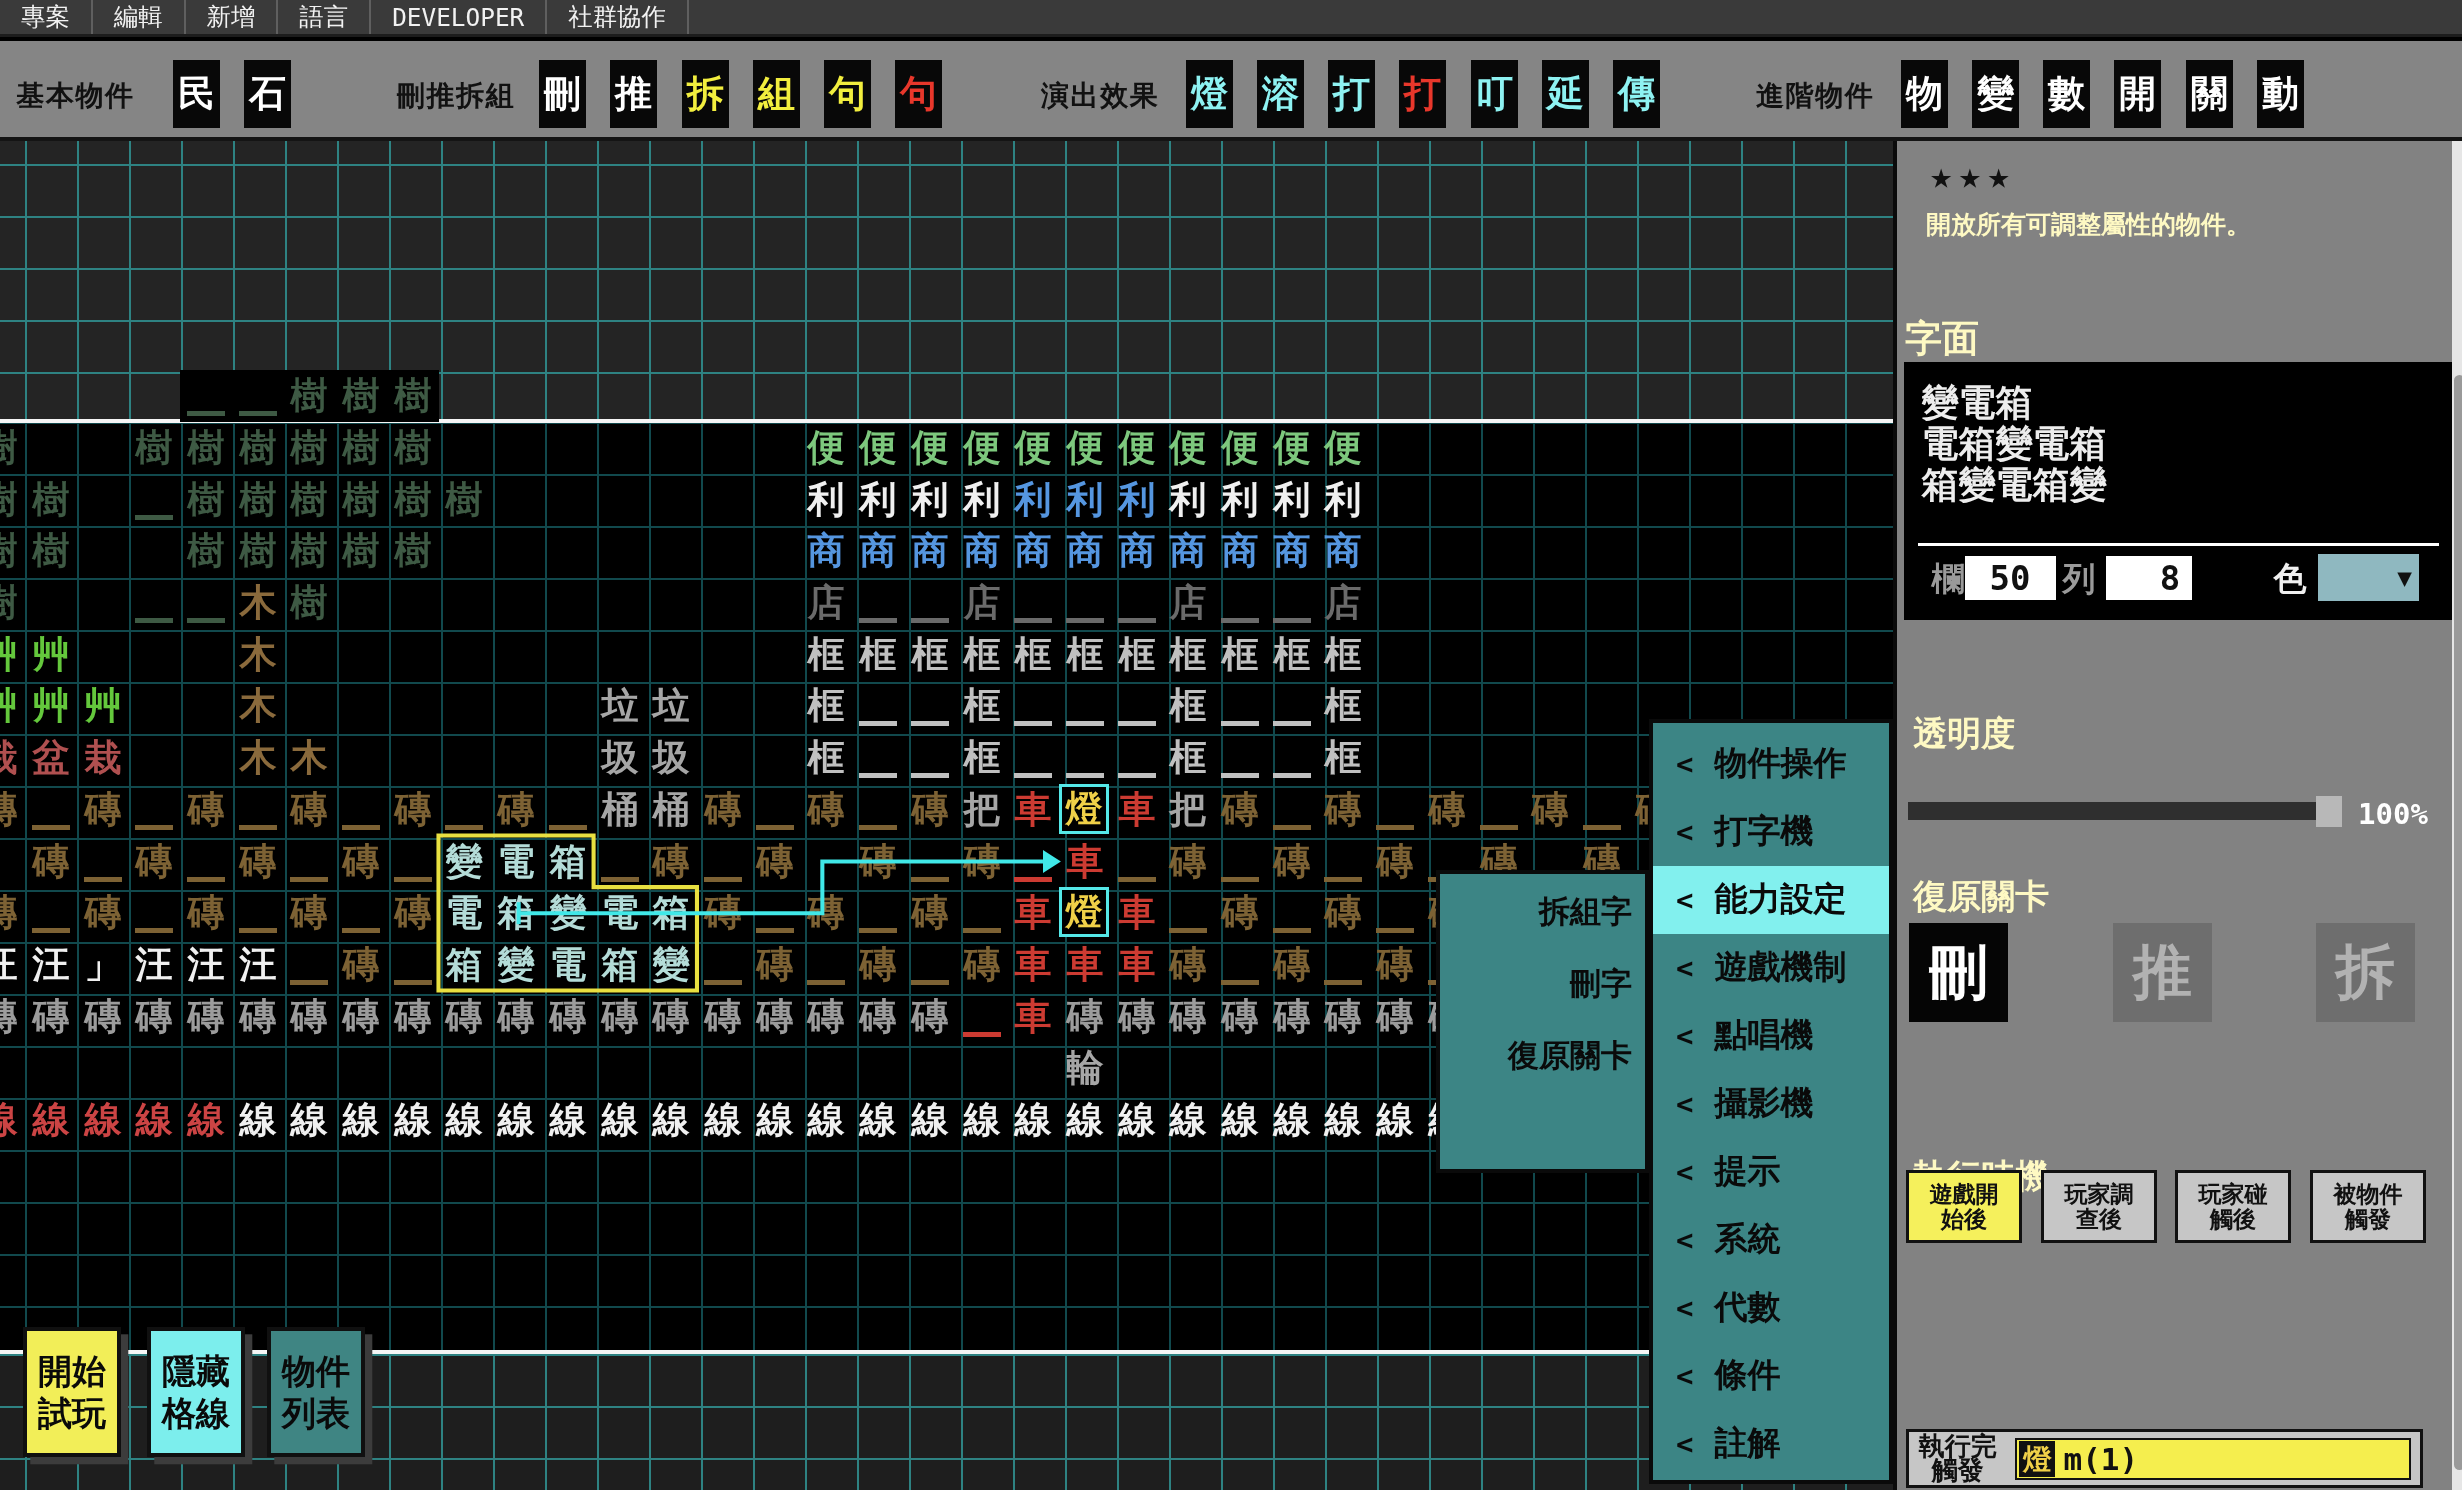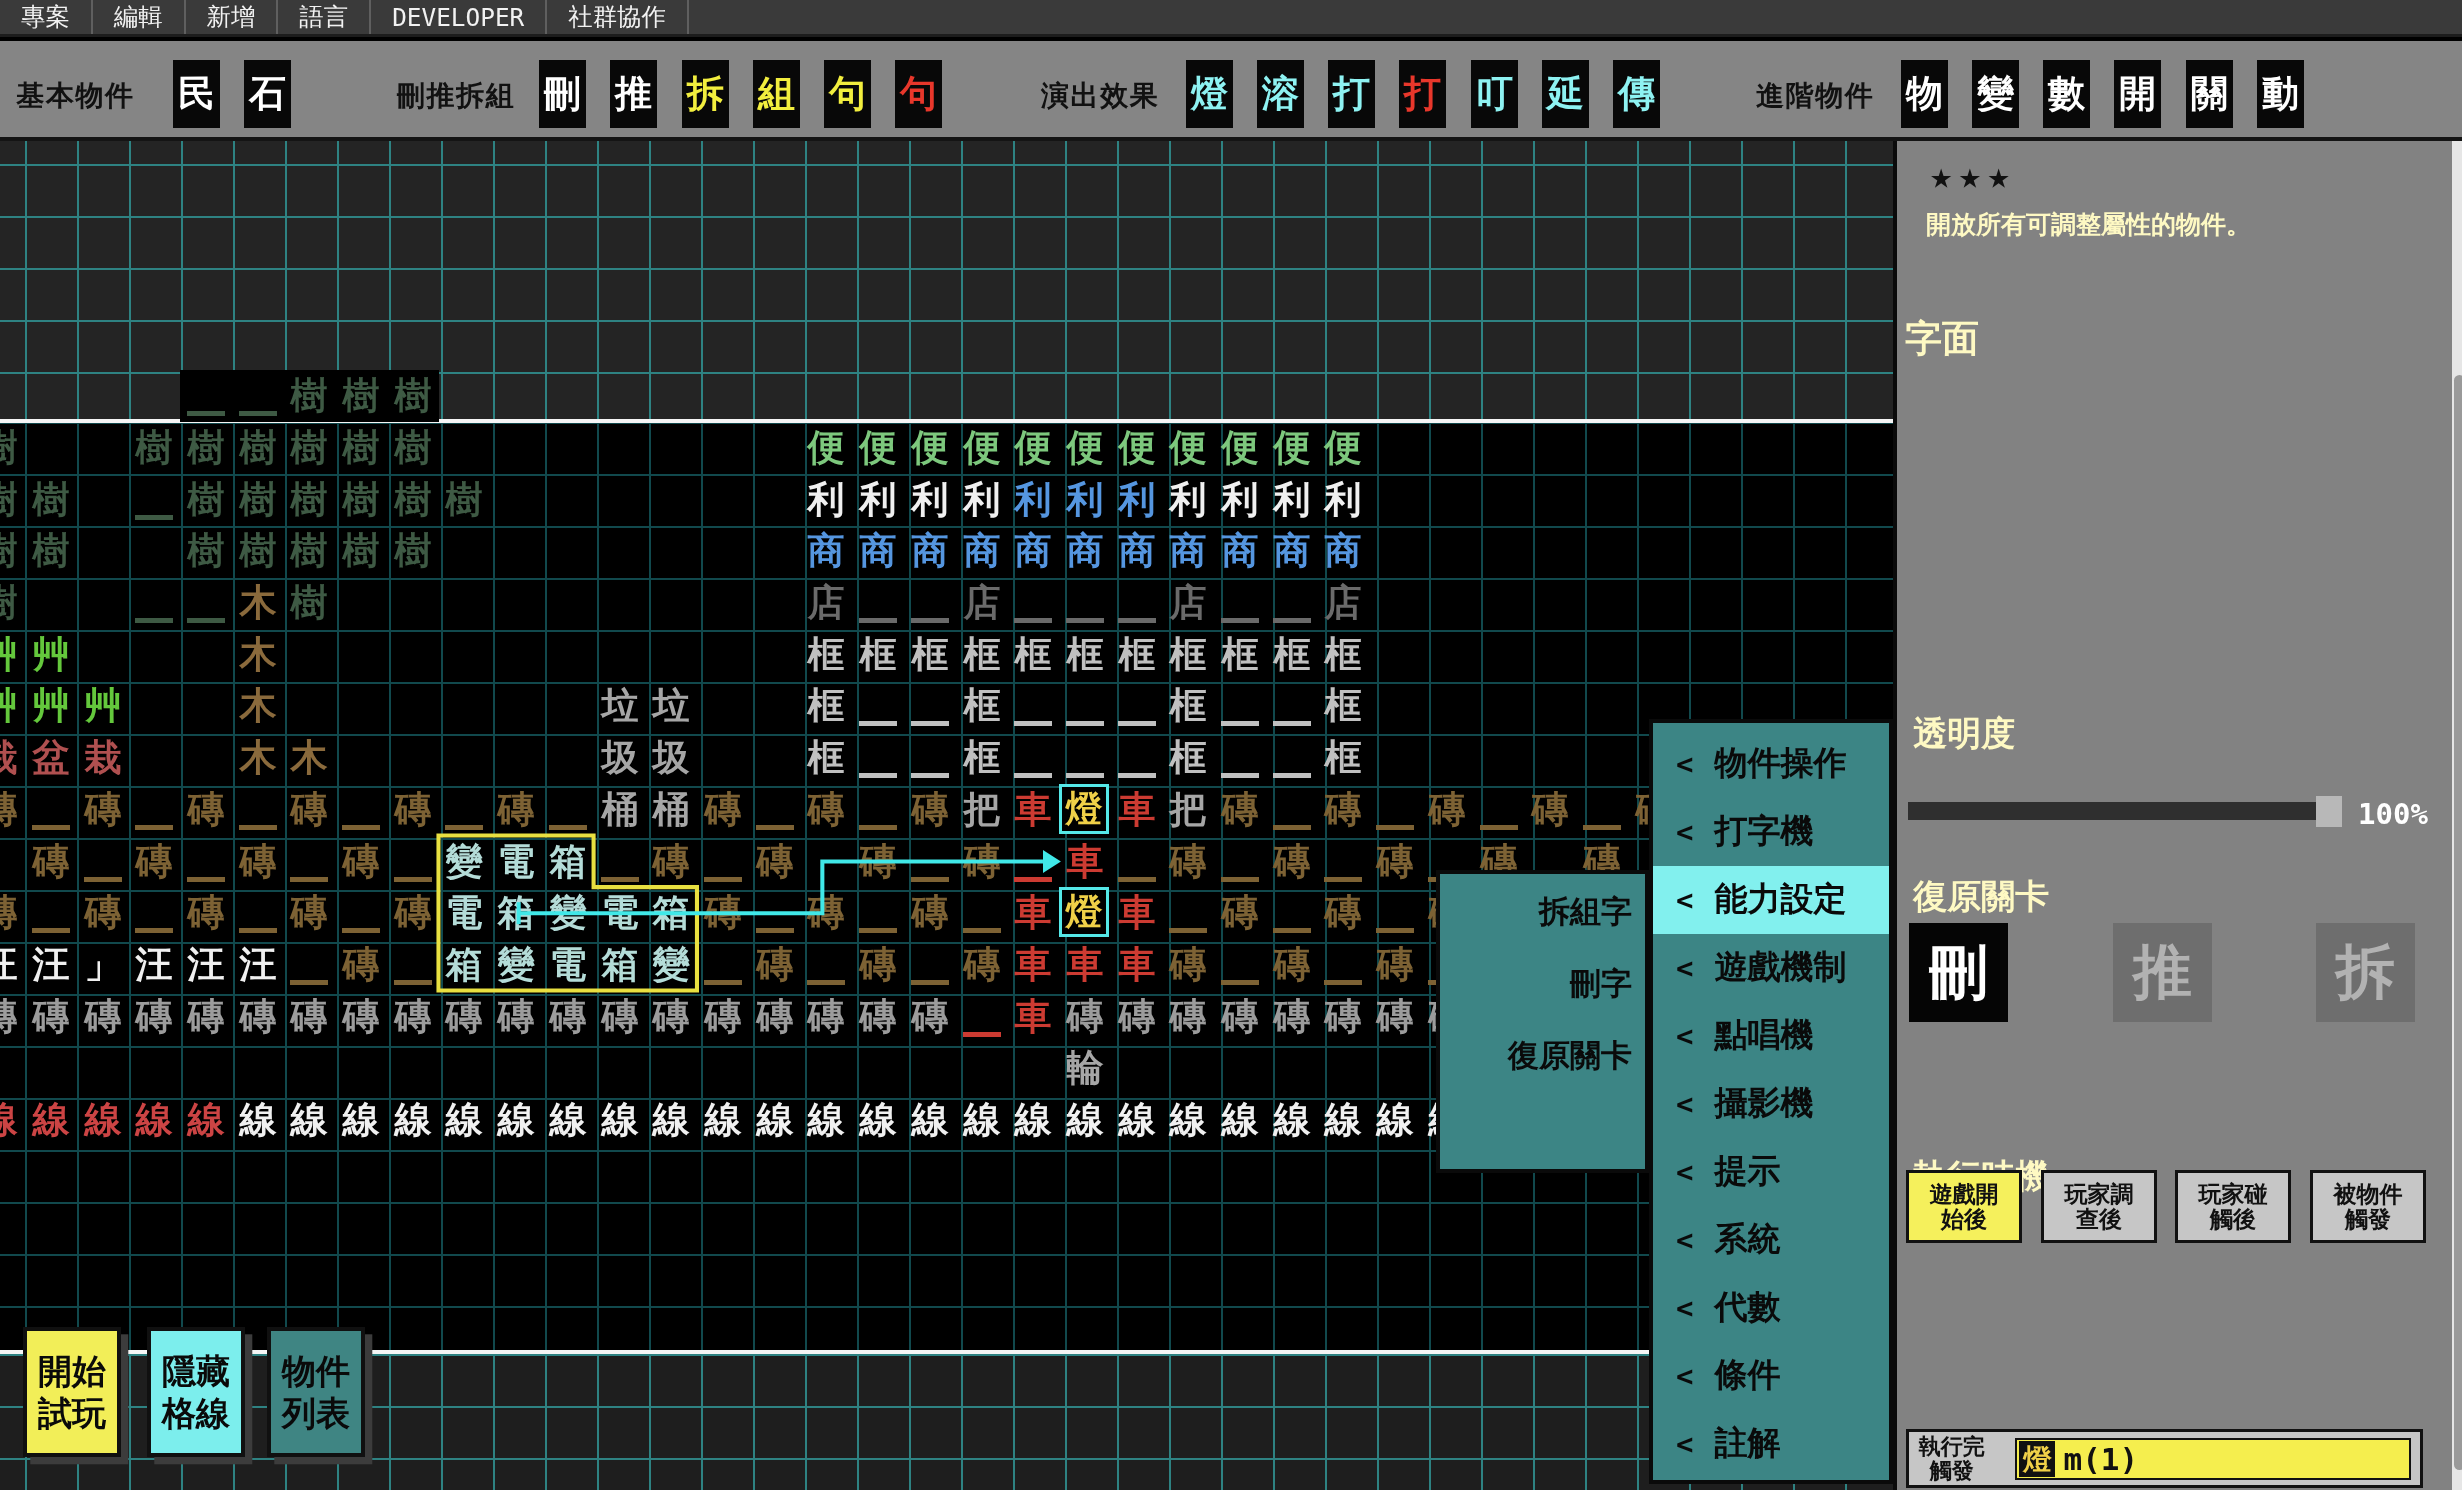--- a/index.html
+++ b/index.html
@@ -89,21 +89,21 @@
   .ab-btn.on  { background:#050505; color:#fff; }
   .ab-btn.off { background:#6e6e6e; color:#b2b2b2; }
   #timing-label { left:16.3px; top:1013px; font-size:34px; }
   .tm-btn { position:absolute; top:1029px; width:116px; height:73px; border:3.3px solid #111;
     display:flex; flex-direction:column; align-items:center; justify-content:center;
     font-size:23px; line-height:25px; color:#111; font-weight:bold; }
   .tm-btn.on  { background:#f5f05c; } .tm-btn.off { background:#c6c6c6; }
   #add-event { left:9px; top:1185px; width:517px; height:70px; background:#3c8484; border:3.3px solid #111;
     color:#fff; font-size:34px; font-weight:bold; display:flex; align-items:center; justify-content:center; }
   #after-exec-box { left:9px; top:1288px; width:517px; height:59px; background:#c6c6c6; border:3.3px solid #111; }
-  #after-exec-label { position:absolute; left:9.8px; top:3.3px; font-size:22px; line-height:23.6px; color:#111;
+  #after-exec-label { position:absolute; left:9.8px; top:3.3px; font-size:26px; line-height:23.6px; color:#111;
     font-weight:bold; text-align:center; white-space:pre-line; }
   #after-exec-field { position:absolute; left:106px; top:5.7px; width:396px; height:42px; background:#f5ee4e;
     border:2.4px solid #111; display:flex; align-items:center; }
   #lamp-chip { width:36px; height:36px; background:#111; color:#f0d048; font-size:29px; line-height:36px;
     text-align:center; margin-left:2.4px; font-weight:bold; }
   #after-exec-val { color:#111; font-size:31px; font-weight:bold; margin-left:8.1px; }
   #scrollbar-track { left:555px; top:0; width:14px; height:1349px; background:#e6e6e6; }
   #scrollbar-thumb { left:557px; top:234px; width:10.6px; height:1095px; background:#9a9a9a; border-radius:6.5px; }
 </style>
 </head>
@@ -546,20 +546,34 @@
     <div class="cm-item">
       <span class="cm-chevron">&lt;</span>
       <span>註解</span>
     </div>
   </div>
 
 <div id="panel" class="abs">
   <div id="stars" class="abs">★★★</div>
   <div id="obj-desc" class="abs lbl">開放所有可調整屬性的物件。</div>
   <div id="face-label" class="abs lbl">字面</div>
+  <div id="face-box" class="abs">
+    <div id="face-text">變電箱
+電箱變電箱
+箱變電箱變</div>
+    <div id="face-sep"></div>
+    <span class="fld-lbl" style="left:28px">欄</span>
+    <div class="fld-input" style="left:61px; width:91px; line-height:44px;">50</div>
+    <span class="fld-lbl" style="left:159px">列</span>
+    <div class="fld-input" style="left:202px; width:86px; line-height:44px; text-align:right; padding-right:11.4px;">8</div>
+    <span class="fld-lbl" style="left:370px; color:#f0f0f0;">色</span>
+    <div id="color-swatch">
+      <span class="arrow">▼</span>
+    </div>
+  </div>
   <div id="opacity-label" class="abs lbl">透明度</div>
   <div id="opacity-track" class="abs"></div>
   <div id="opacity-thumb" class="abs"></div>
   <div id="opacity-value" class="abs">100%</div>
   <div id="player-label" class="abs lbl">復原關卡</div>
   <div id="ability-buttons">
       <div class="ab-btn on" style="left: 12.2px;">刪</div>
       <div class="ab-btn off" style="left: 216px;">推</div>
       <div class="ab-btn off" style="left: 419px;">拆</div>
     </div>

